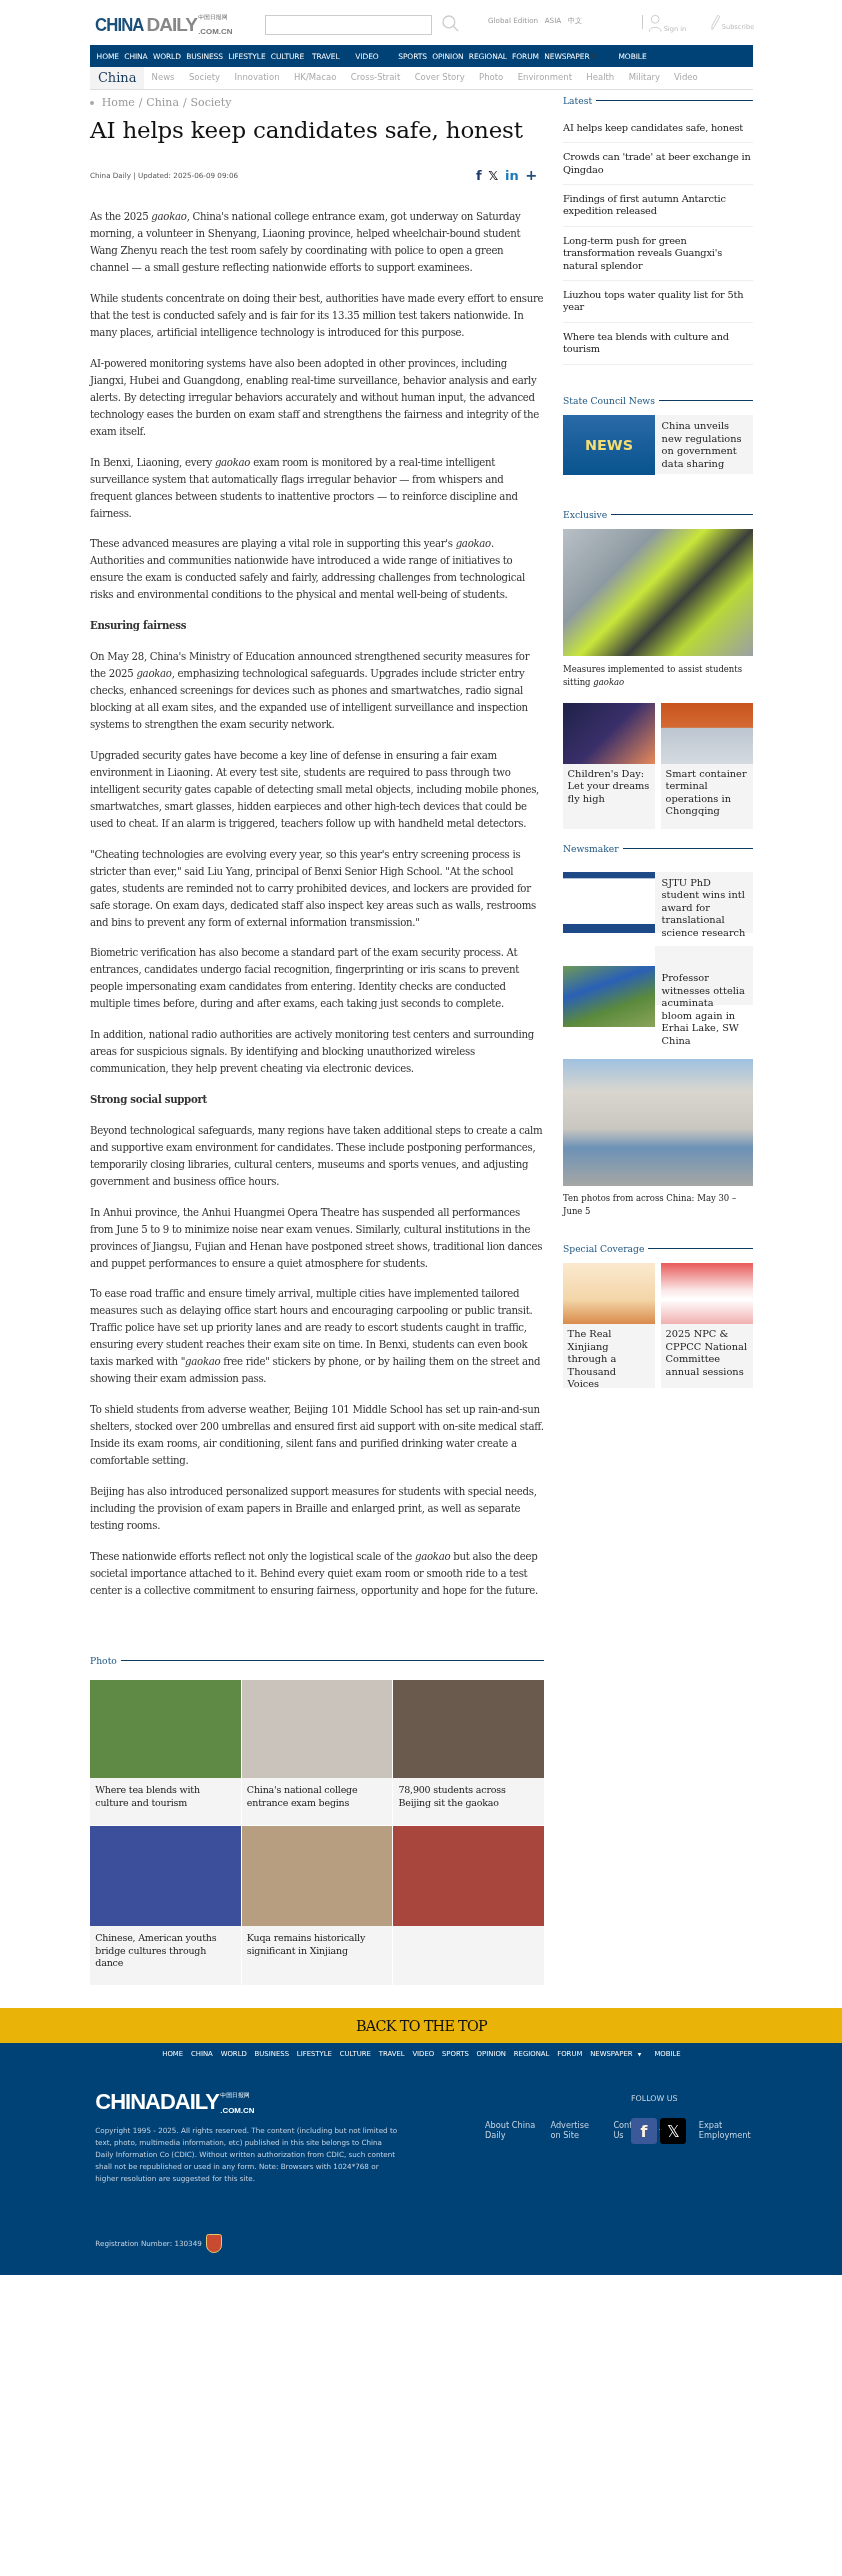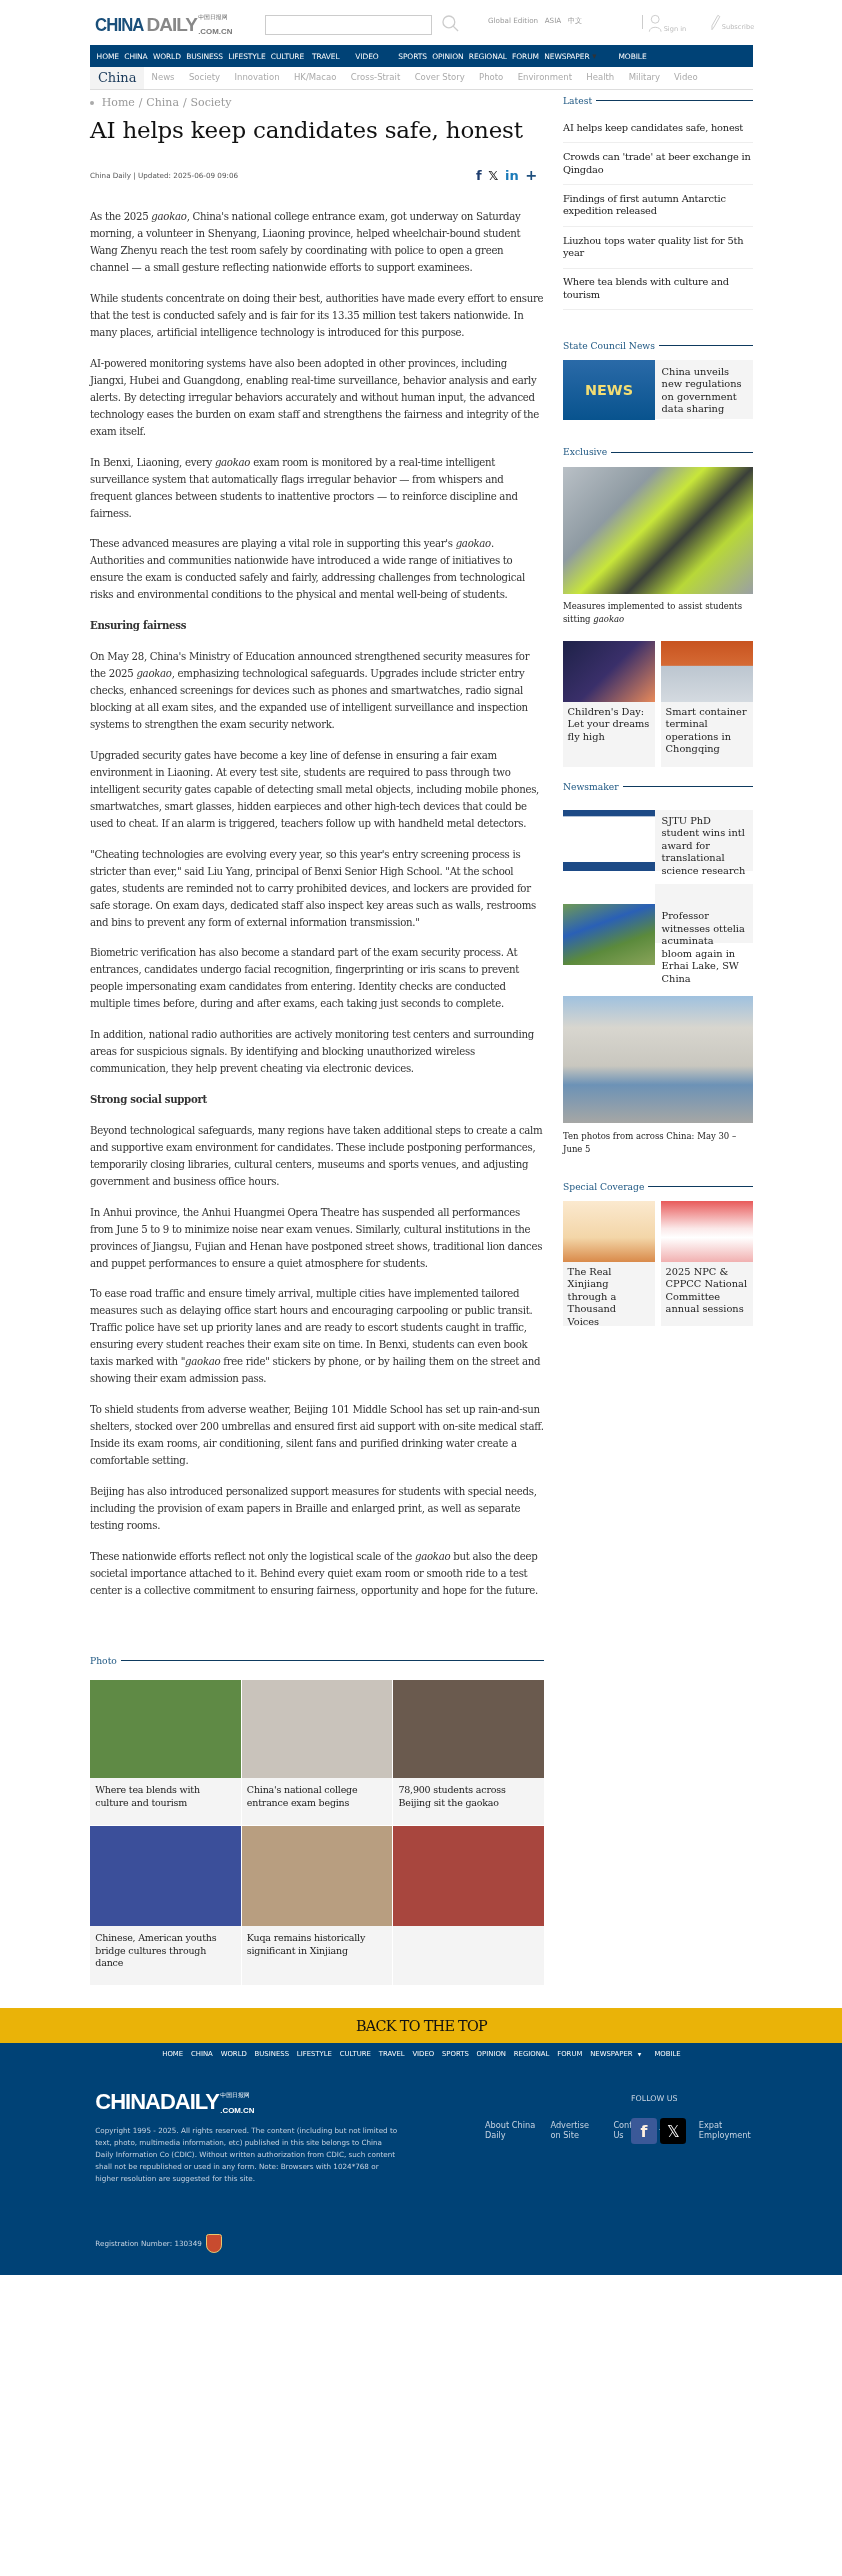--- a/index.html
+++ b/index.html
@@ -60,21 +60,21 @@
   .sec-head .line { flex: 1; height: 0.7px; background: #0e3a5f; }
 
   
   .latest-list { margin-top: 10.5px; }
   .latest-list a { display: block; font-size: 9.8px; line-height: 12.5px; color: #222; padding: 7.9px 0 7.9px 0; border-bottom: 0.7px solid #eee; letter-spacing: -0.2px; }
   .latest-list a:first-child { padding-top: 5.3px; }
   .sc-head { margin-top: 30px; }
   .state-card { display: flex; margin-top: 9.2px; height: 60px; }
   .news-img { width: 92px; height: 60px; background: linear-gradient(#2a6aa8, #08538e); display: flex; align-items: center; justify-content: center; color: #f3dd73; font-family: "DejaVu Sans", sans-serif; font-weight: bold; font-size: 14.4px; }
   .state-card .txt { flex: 1; background: #f4f4f4; padding: 5.3px 6.6px; font-size: 9.8px; line-height: 12.5px; color: #222; height: 59px; overflow: visible; }
-  .excl-head { margin-top: 26px; }
+  .excl-head { margin-top: 34px; }
   .img { background: #ccc; position: relative; overflow: hidden; }
   .big-img { width: 190px; height: 127px; margin-top: 9.2px; }
   .cap { font-size: 8.5px; line-height: 13px; color: #222; margin-top: 6.6px; }
   .two { display: flex; justify-content: space-between; margin-top: 14.4px; }
   .two .card { width: 92px; background: #f4f4f4; height: 126px; overflow: hidden; }
   .two .card .img { width: 92px; height: 61px; }
   .two .card .t { padding: 3.9px 4.6px; font-size: 9.8px; line-height: 12.5px; color: #222; }
   .nm-head { margin-top: 14.4px; }
   .nm-row { display: flex; margin-top: 18px; }
   .nm-row .img { width: 92px; height: 61px; }
@@ -260,20 +260,21 @@
 
     <aside class="side">
       <div class="sec-head">
           <span>Latest</span>
           <span class="line"></span>
         </div>
       <div class="latest-list">
         <a>AI helps keep candidates safe, honest</a>
         <a>Crowds can 'trade' at beer exchange in Qingdao</a>
         <a>Findings of first autumn Antarctic expedition released</a>
+        <a>Long-term push for green transformation reveals Guangxi's natural splendor</a>
         <a>Liuzhou tops water quality list for 5th year</a>
         <a>Where tea blends with culture and tourism</a>
       </div>
 
       <div class="sec-head sc-head">
           <span>State Council News</span>
           <span class="line"></span>
         </div>
       <a class="state-card">
         <div class="news-img">NEWS</div>

